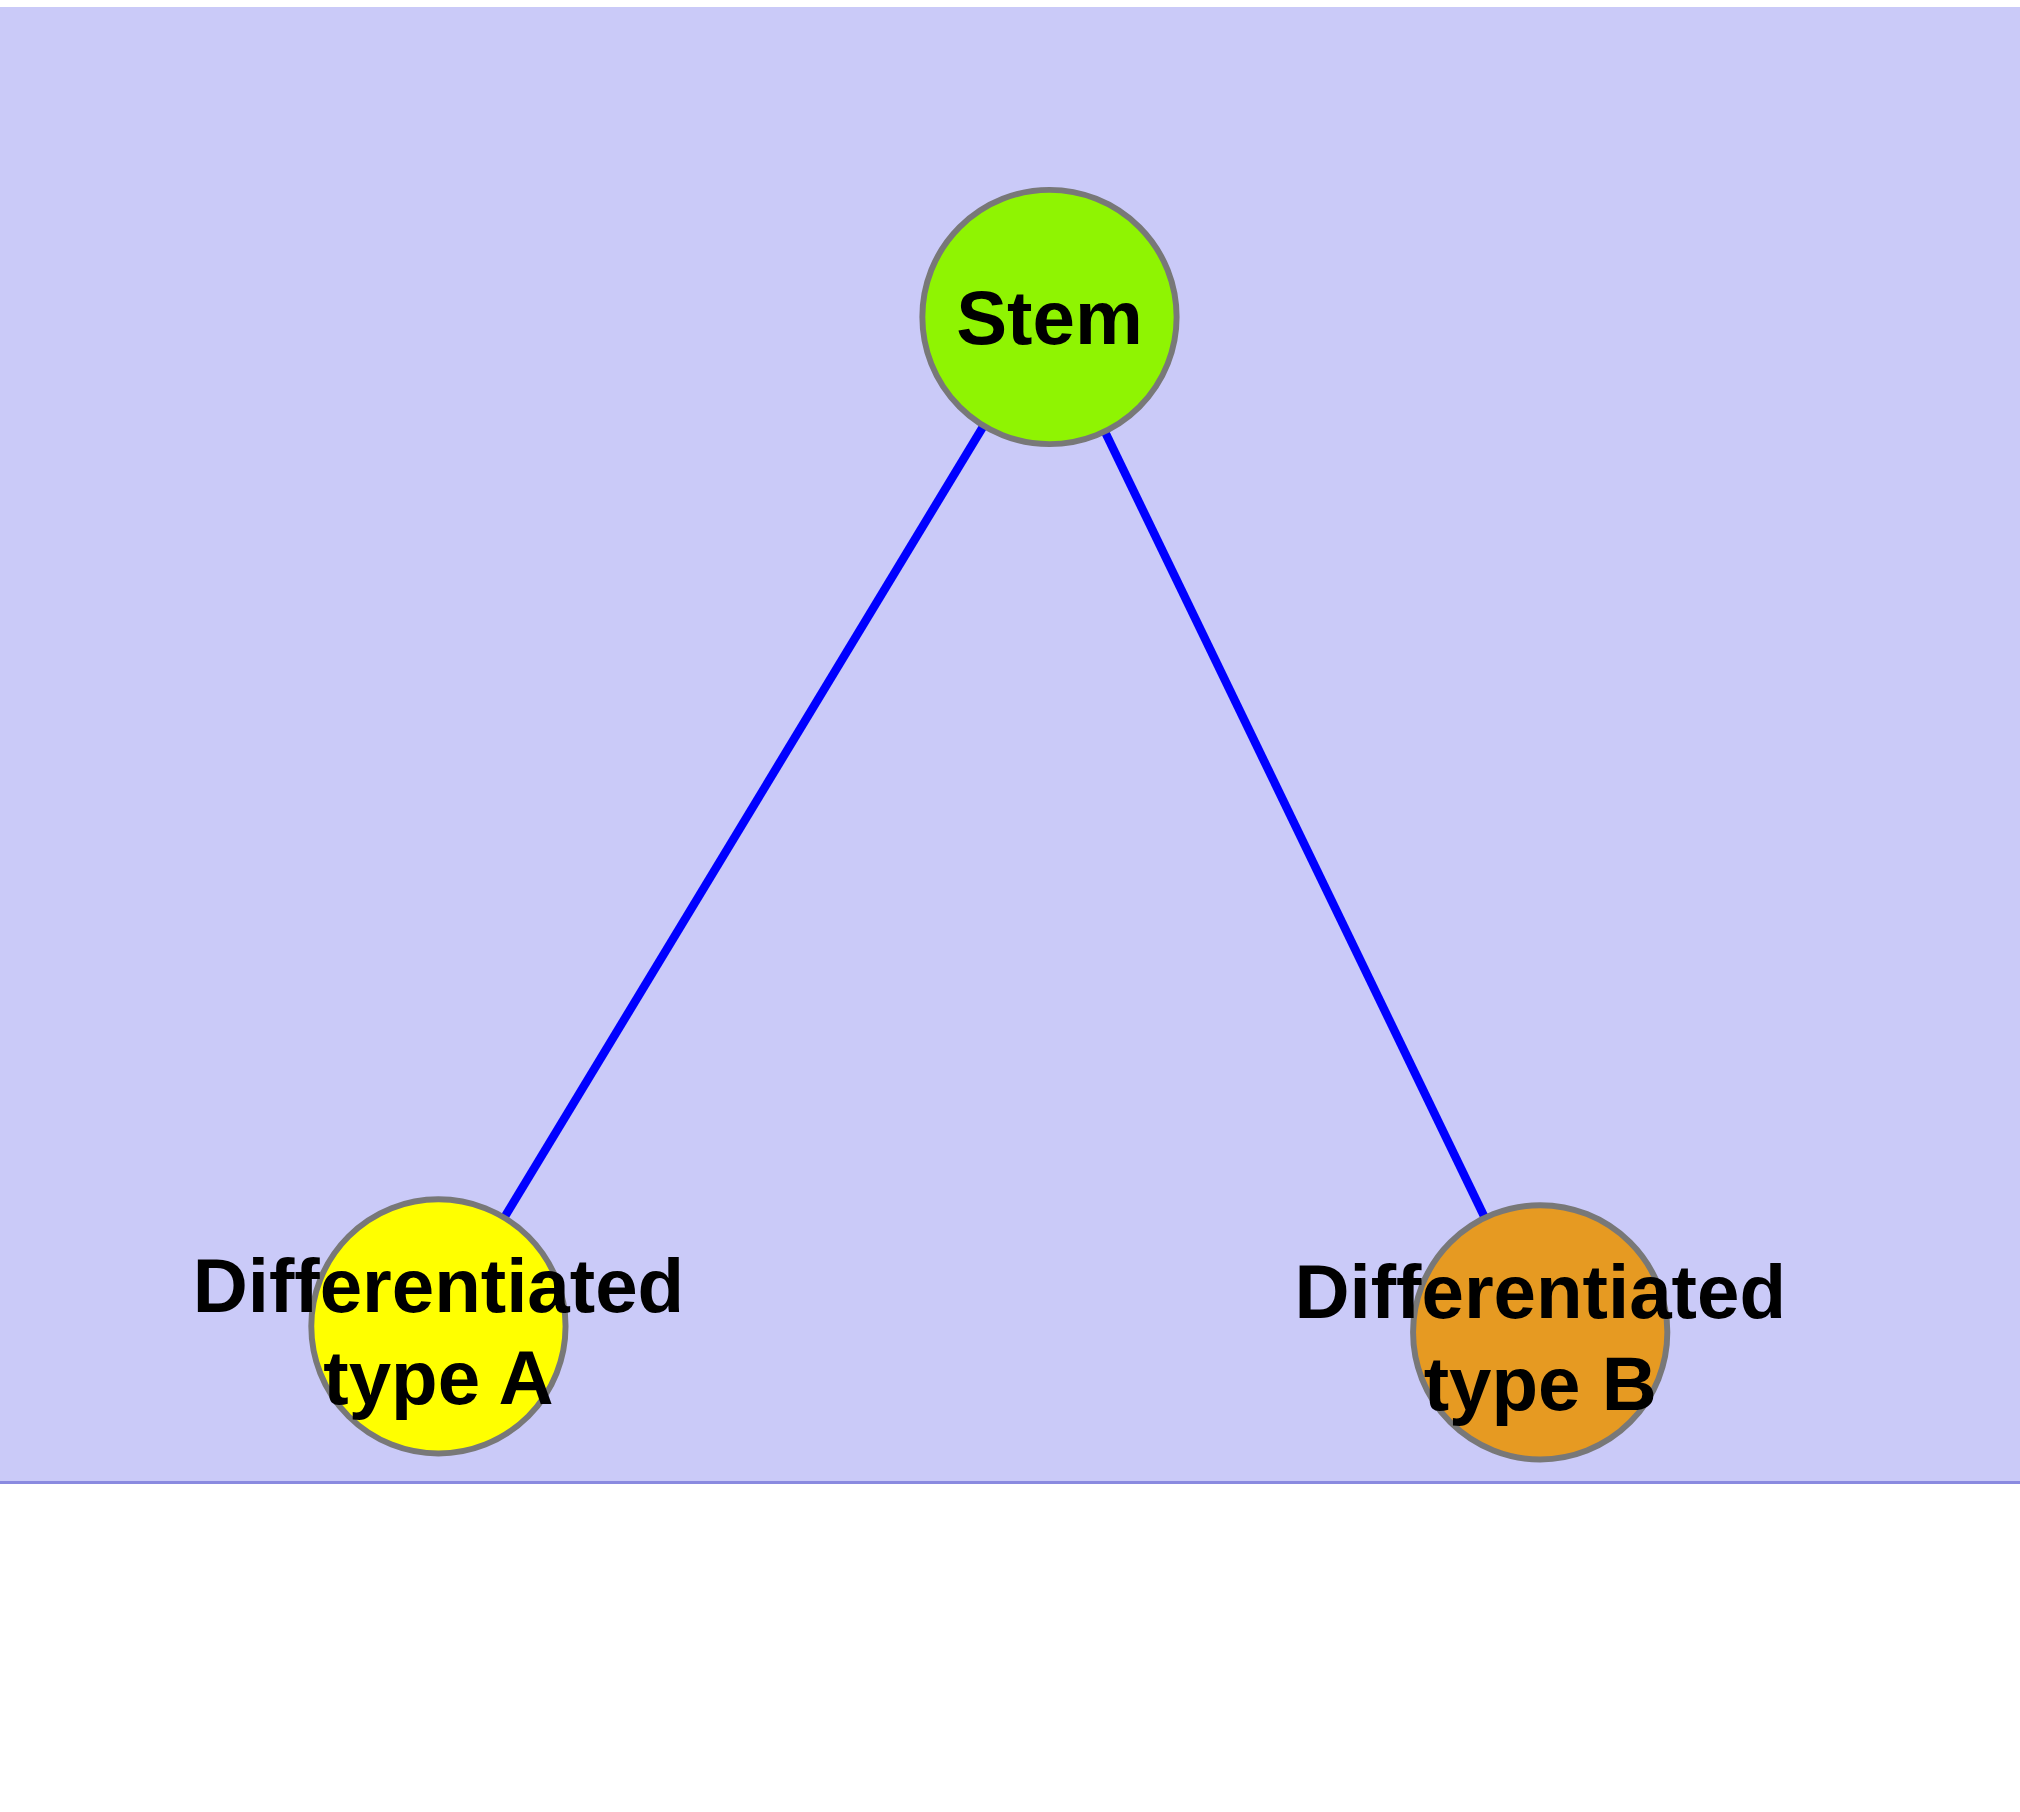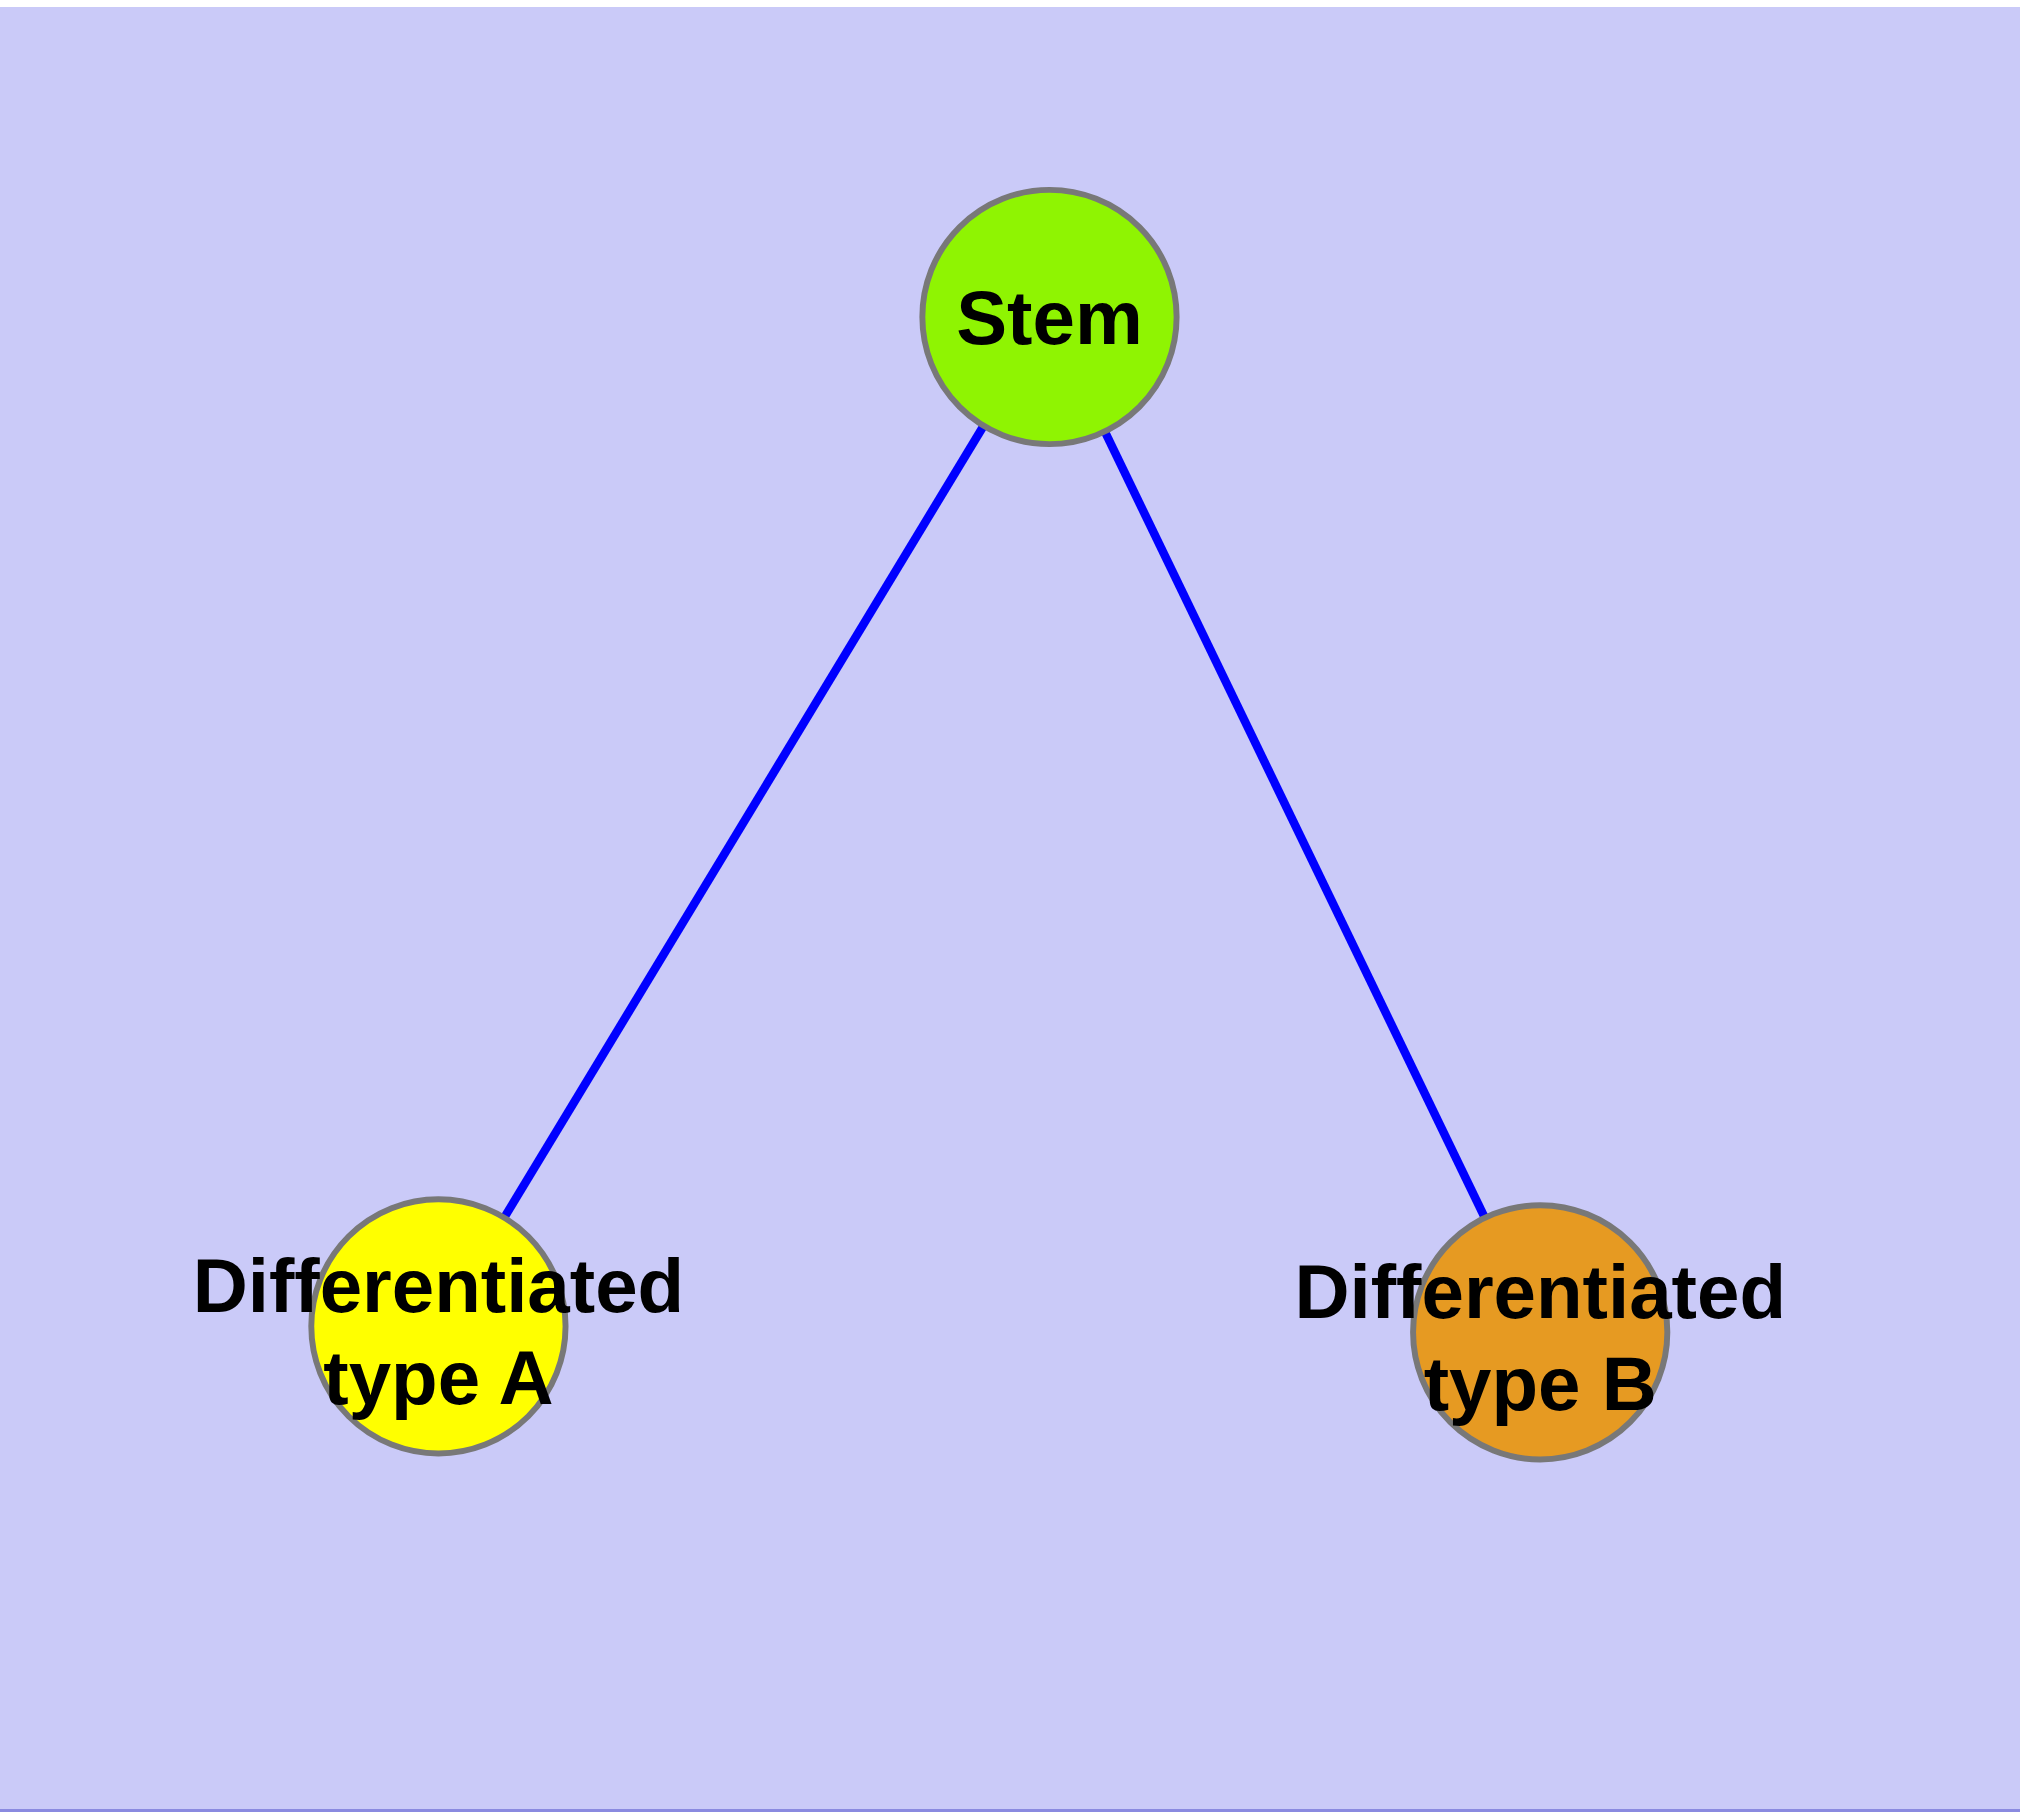--- a/index.html
+++ b/index.html
@@ -2,21 +2,21 @@
 <html style="font-size:13.6px"><head>
 <meta charset="utf-8">
 <style>
   html, body {
     margin: 0;
     padding: 0;
   }
   .canvas {
     position: relative;
     width: 2021px;
-    height: 1812px;
+    height: 1484px;
     overflow: hidden;
     font-family: "Liberation Sans", sans-serif;
   }
   .edge-strip-top {
     position: absolute;
     top: 0; left: 0; right: 0;
     height: 6.8px;
   }
   .edge-strip-bottom {
     position: absolute;

